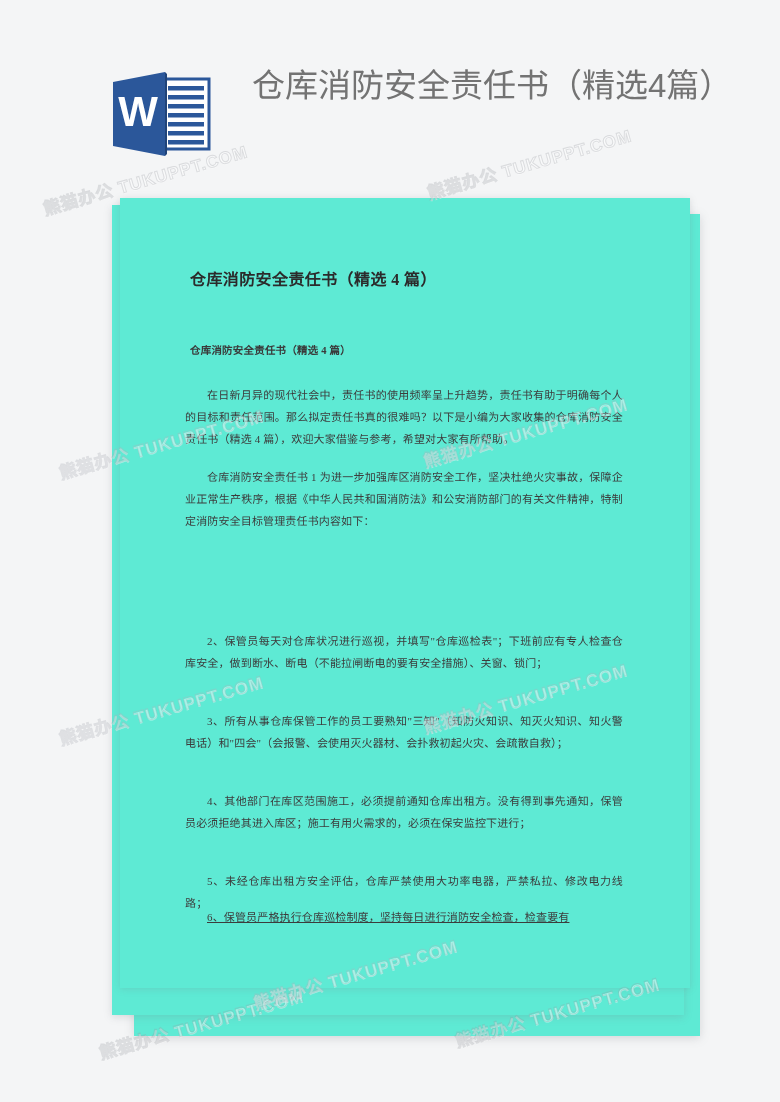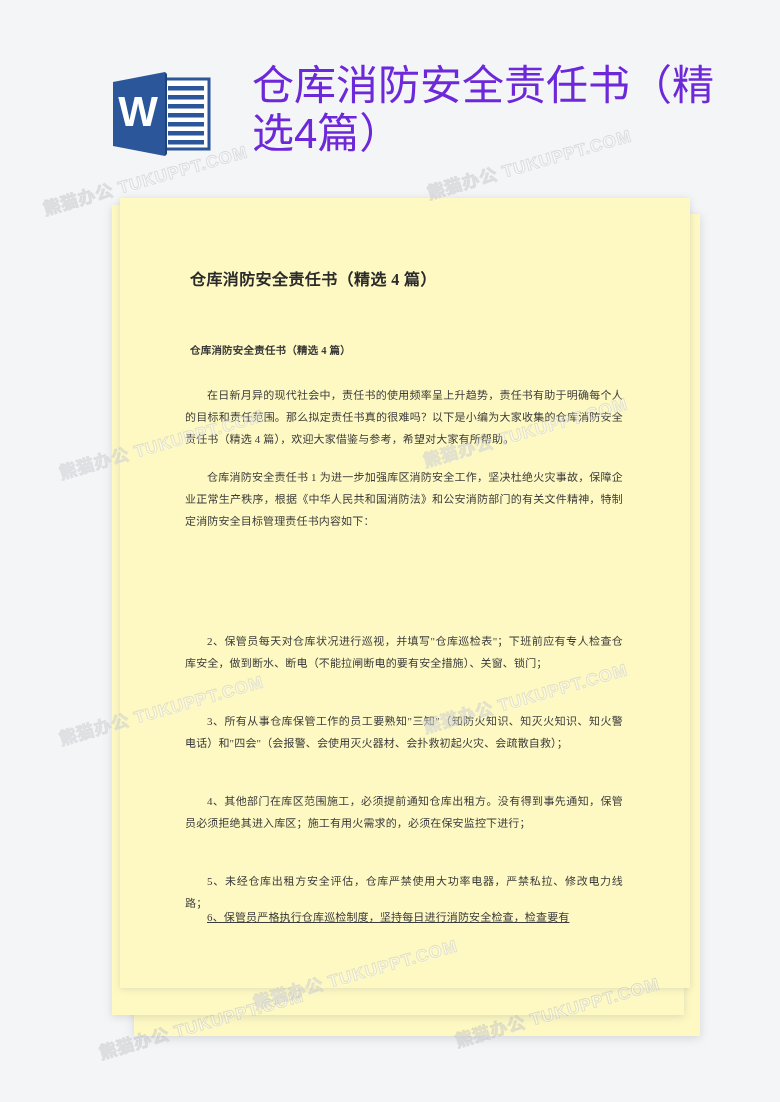--- a/index.html
+++ b/index.html
@@ -61,31 +61,31 @@
     height: 100px;
   }
   .doc-icon svg { display:block; width:106px; height:100px; }
 
   .header-title {
     position: absolute;
     left: 252px;
     top: 62px;
     width: 480px;
     font-family: "Liberation Sans", "DejaVu Sans", sans-serif;
-    font-size: 42px;
+    font-size: 33px;
     line-height: 48px;
     font-weight: 400;
-    color: #6d28d9;
+    color: #737373;
     letter-spacing: 0px;
   }
 
   
   .sheet {
     position: absolute;
-    background: #fef9c3;
+    background: #5eead4;
   }
   
   .sheet-back2 {
     left: 134px;
     top: 214px;
     width: 566px;
     height: 822px;
     box-shadow: 0 2px 9px rgba(120,124,132,0.26);
     z-index: 5;
   }

